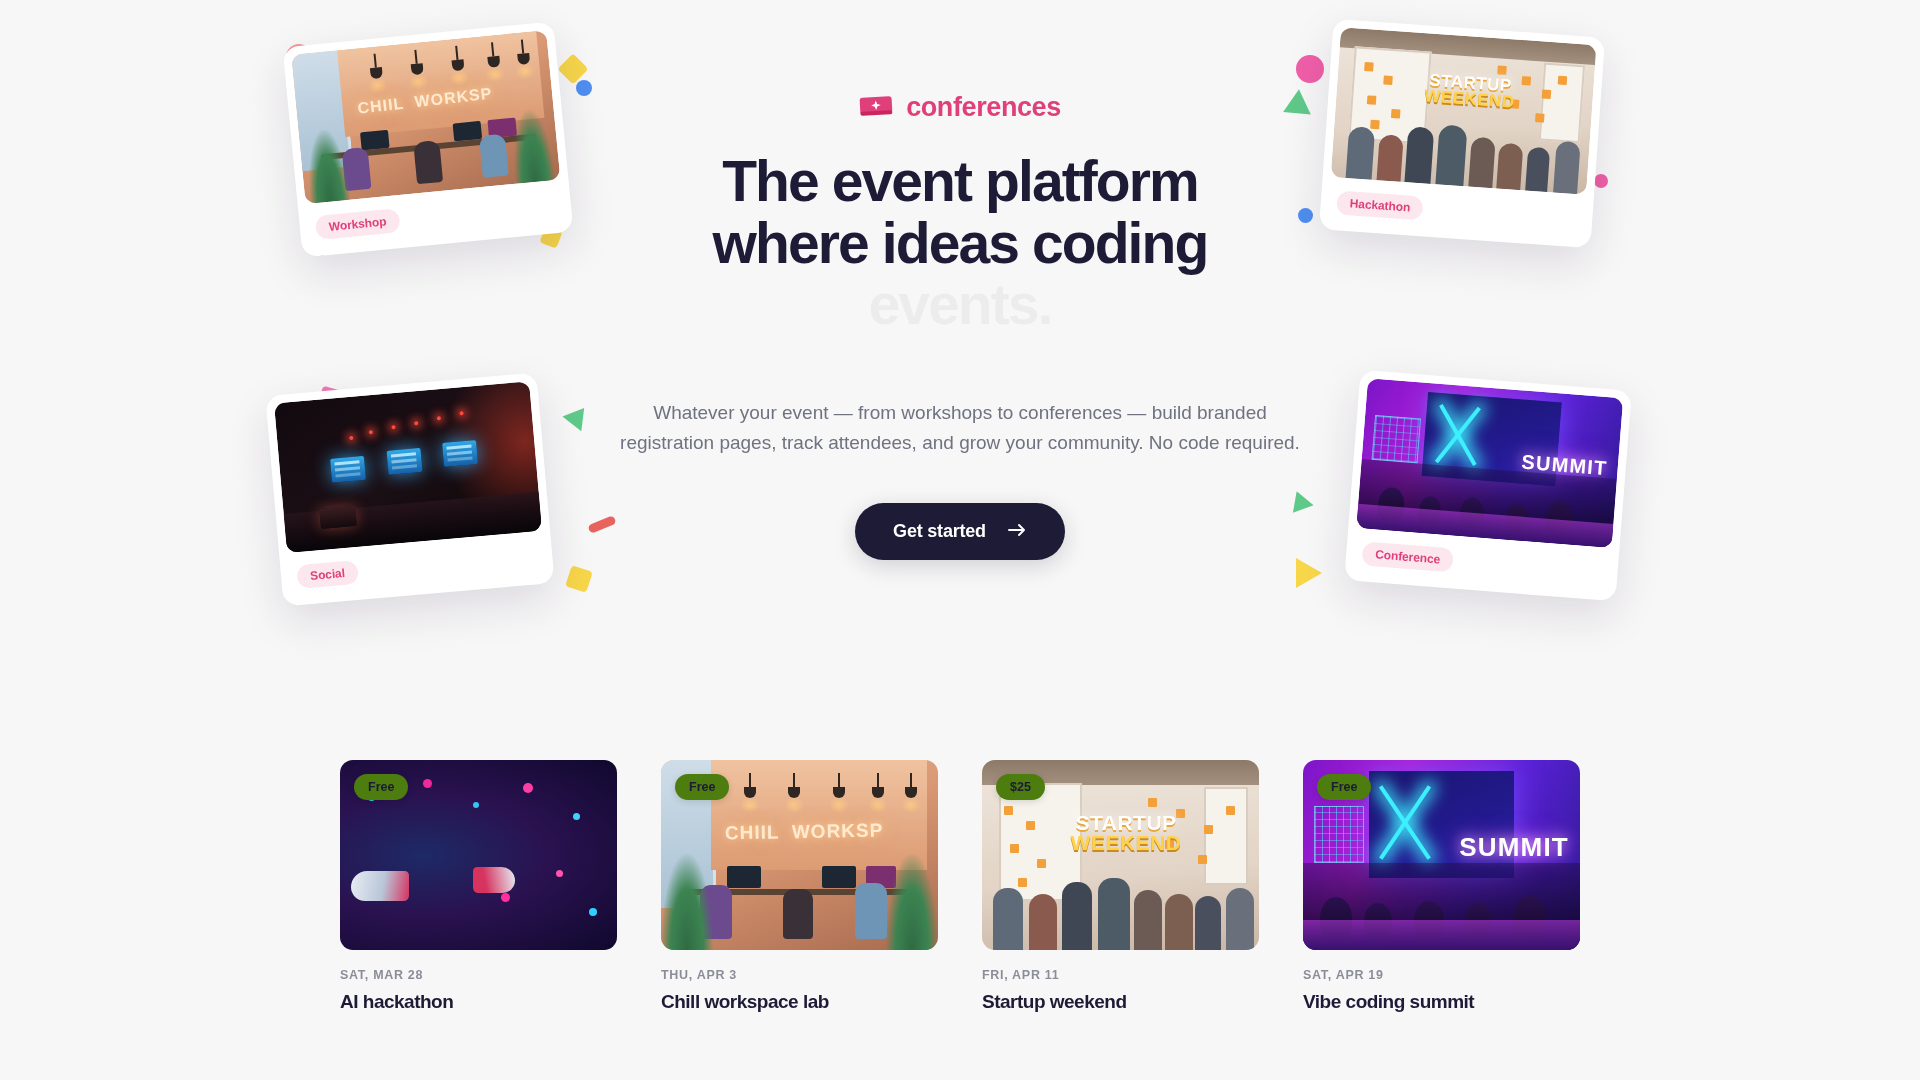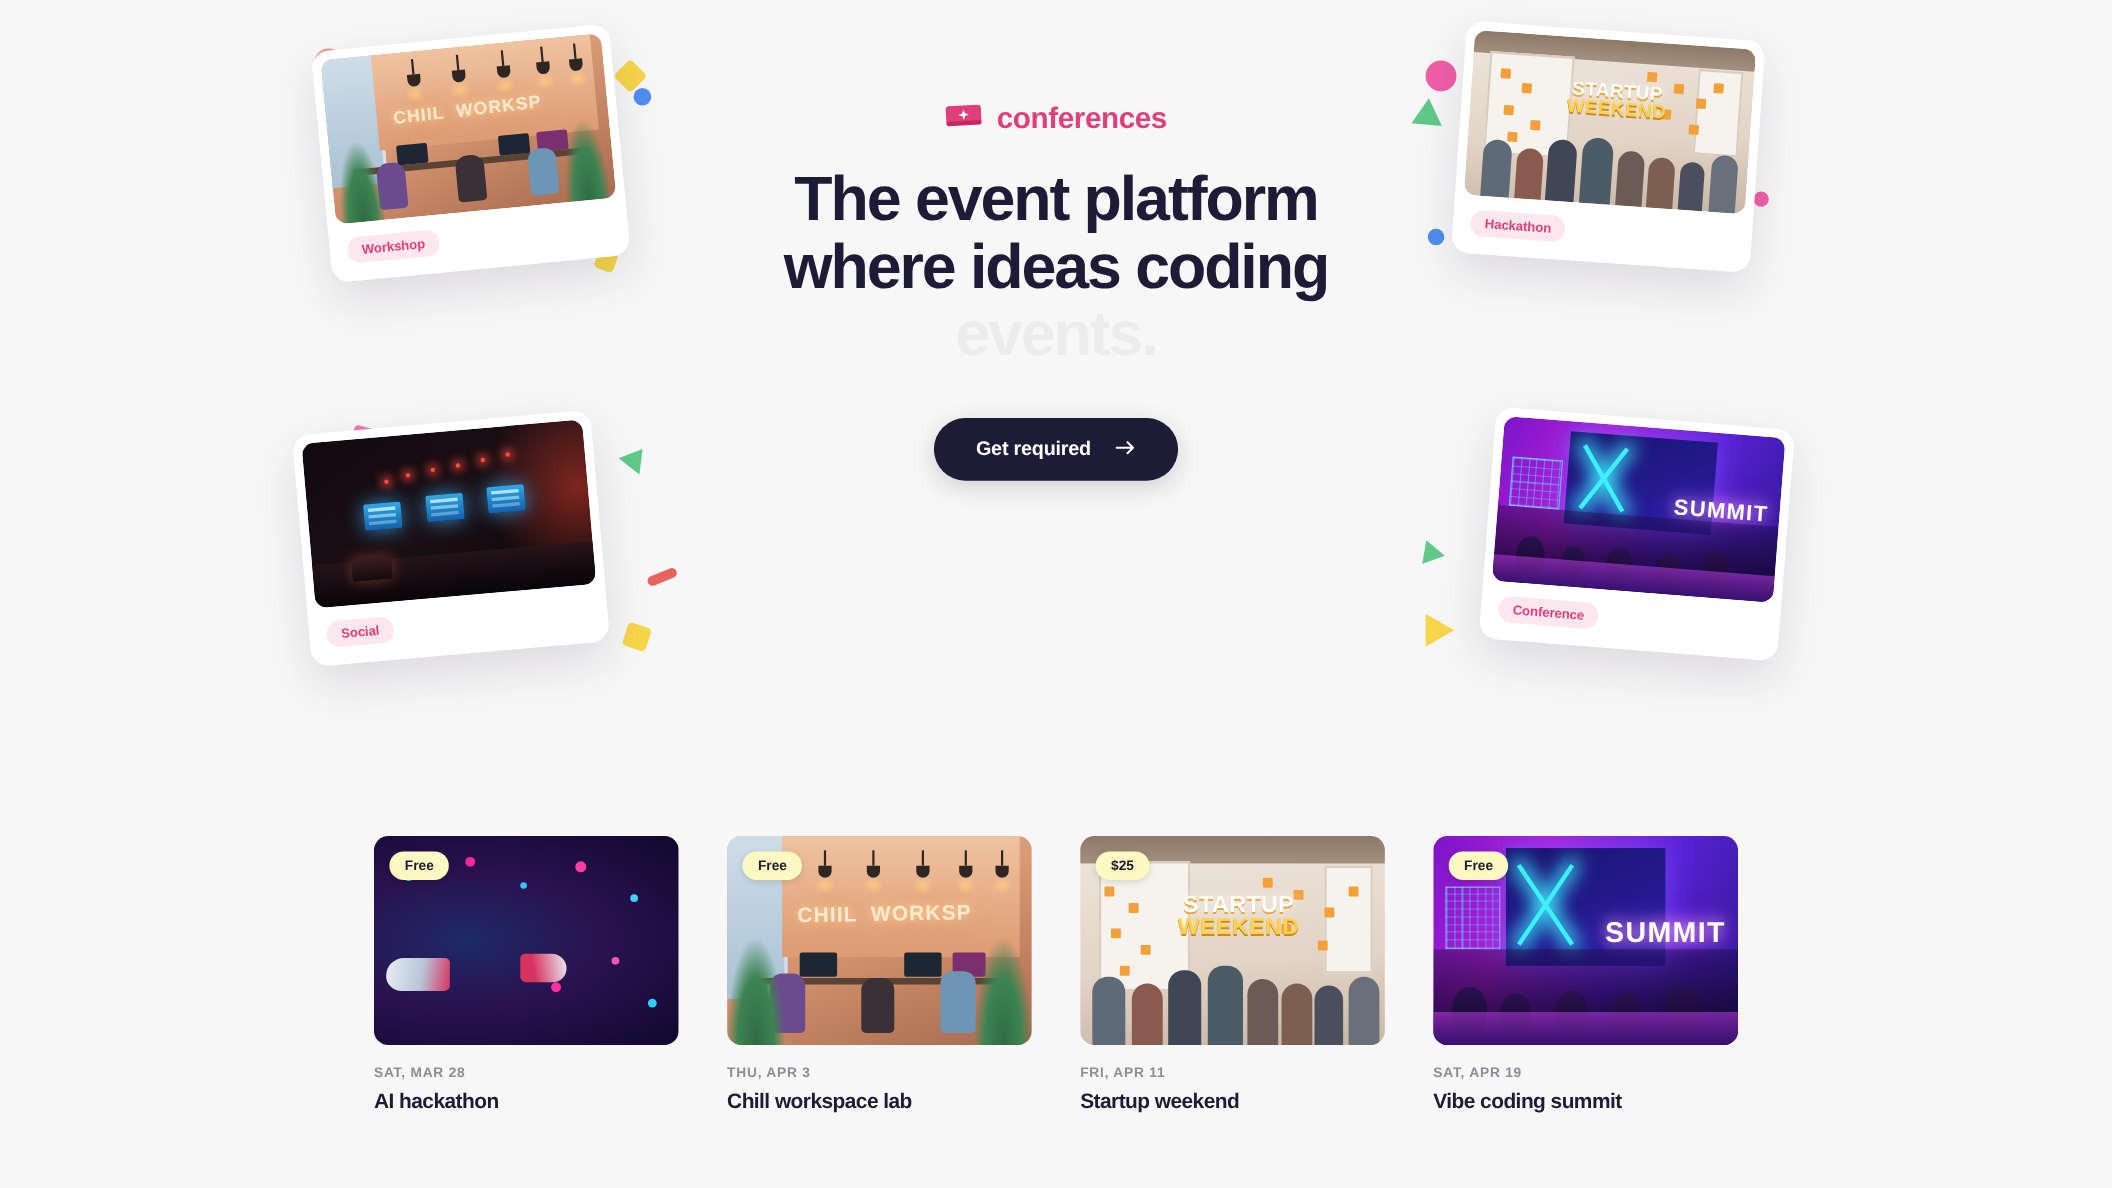--- a/index.html
+++ b/index.html
@@ -207,21 +207,21 @@
     color:#1d1b36; margin-bottom:42px;
   }
   .grid4 { display:grid; grid-template-columns:repeat(4,1fr); gap:44px; }
   .ev-card { width:100%; }
   .ev-photo {
     position:relative; width:100%; height:190px;
     border-radius:13px; overflow:hidden;
   }
   .badge {
     position:absolute; left:14px; top:14px; z-index:4;
-    background:#fef9c3; color:#1d1b36;
+    background:#4d7c0f; color:#1d1b36;
     font-size:12.5px; font-weight:700;
     border-radius:999px; padding:6px 14px;
     box-shadow:0 2px 7px rgba(0,0,0,.13);
   }
   .ev-date {
     margin-top:18px; font-size:12.5px; font-weight:700;
     letter-spacing:.7px; color:#8b8e99; text-transform:uppercase;
   }
   .ev-title {
     margin-top:9px; font-size:19px; font-weight:800;
@@ -381,24 +381,25 @@
       </span>
       <span class="brand-name">conferences</span>
     </div>
 
     <h1 class="headline">
       <span class="l1">The event platform</span><br>
       <span class="l2">where ideas coding</span><br>
       <span class="l3">events.</span>
     </h1>
 
+    <p class="subhead">Whatever your event — from workshops to conferences — build branded registration pages, track attendees, and grow your community. No code required.</p>
 
     <div class="cta-wrap">
       <button class="cta">
-        <span>Get required</span>
+        <span>Get started</span>
         <span>
           <svg width="19" height="14" viewBox="0 0 19 14">
             <path d="M1 7h15M11 2l5 5-5 5" stroke="#fff" stroke-width="1.9" fill="none" stroke-linecap="round" stroke-linejoin="round"></path>
           </svg>
         </span>
       </button>
     </div>
   </div>
 </div>
 

